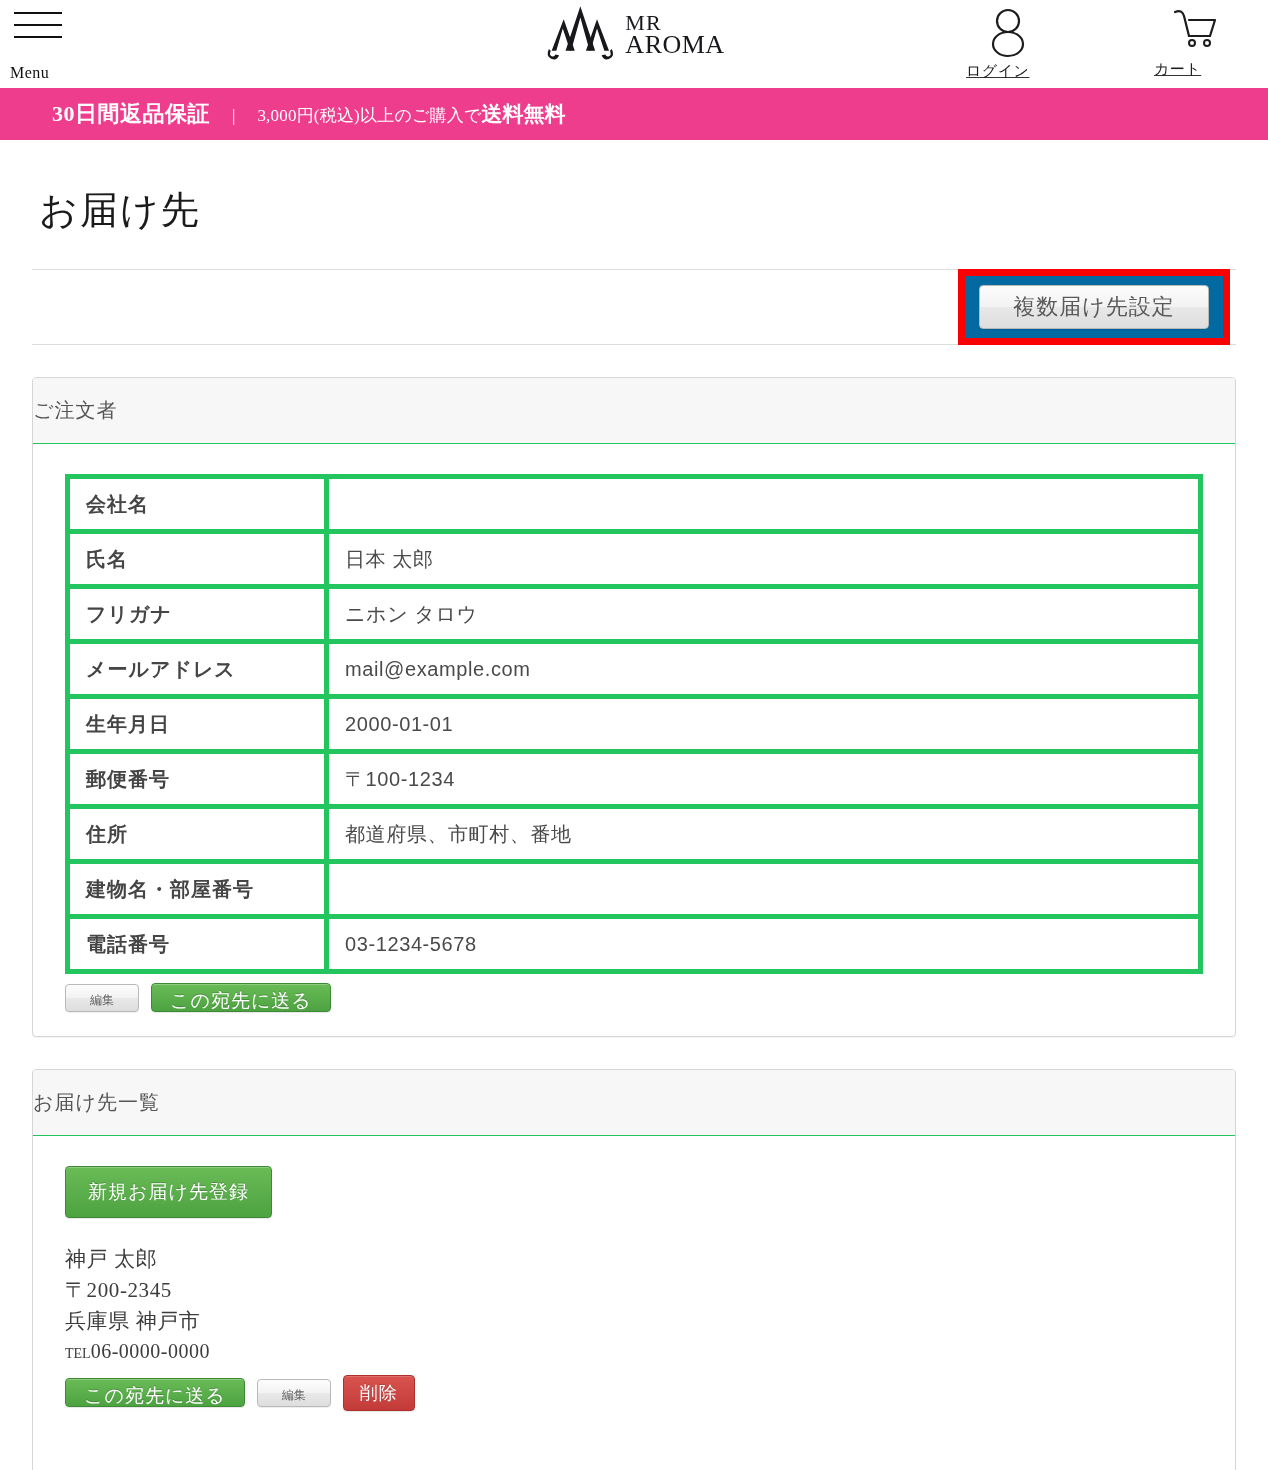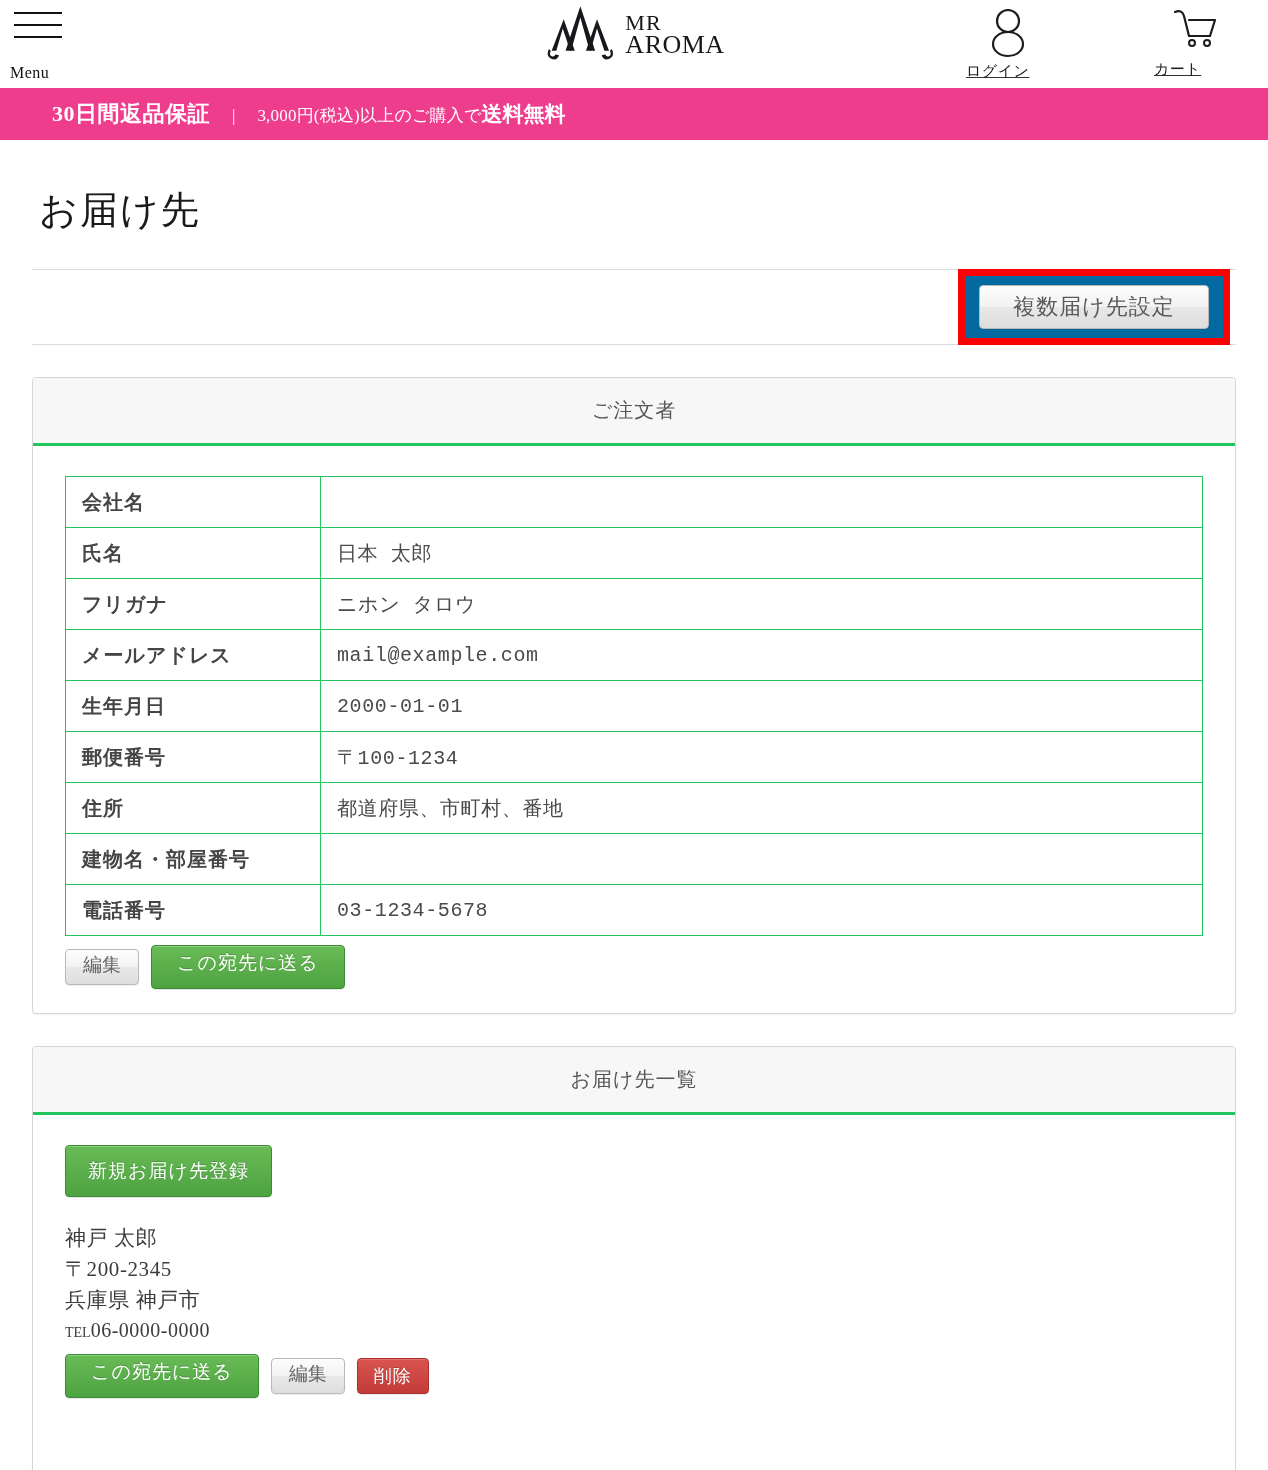--- a/index.html
+++ b/index.html
@@ -191,43 +191,42 @@
   
   .panel {
     border: 1px solid #d6d6d6;
     border-radius: 4px;
     background: #ffffff;
     margin-top: 32px;
     box-shadow: 0 1px 1px rgba(0,0,0,0.05);
   }
   .panel-heading {
     background: #f7f7f7;
-    border-bottom: 3px solid #22c55e;
+    border-bottom: 1px solid #22c55e;
     border-radius: 3px 3px 0 0;
-    text-align: center;
     font-size: 20px;
     color: #555555;
     padding: 19px 0;
     letter-spacing: 1px;
     font-family: "Liberation Serif", serif;
   }
   .panel-body { padding: 30px 32px 24px 32px; }
 
   .info-table {
     width: 100%;
     border-collapse: collapse;
     table-layout: fixed;
   }
   .info-table th, .info-table td {
-    border: 1px solid #22c55e;
+    border: 5px solid #22c55e;
     height: 50px;
     padding: 0 16px;
     font-size: 20px;
     vertical-align: middle;
-    font-family: Liberation Mono, monospace;
+    font-family: Liberation Sans, sans-serif;
   }
   .info-table th {
     width: 222px;
     text-align: left;
     font-weight: bold;
     color: #454545;
     letter-spacing: 1px;
   }
   .info-table td {
     color: #4a4a4a;
@@ -236,31 +235,31 @@
   }
 
   .row-actions {
     margin-top: 9px;
     display: flex;
     align-items: center;
     gap: 12px;
   }
   .btn-edit-sm {
     min-width: 74px;
-    height: 36px;
+    height: 28px;
     line-height: 30px;
-    font-size: 19px;
+    font-size: 12px;
     padding: 0 10px;
     color: #666666;
   }
   .btn-send {
-    height: 44px;
+    height: 29px;
     line-height: 34px;
     font-size: 19px;
-    padding: 0 25px;
+    padding: 0 18px;
     letter-spacing: 1px;
   }
   .btn-new-dest {
     height: 52px;
     line-height: 50px;
     font-size: 19px;
     padding: 0 22px;
     letter-spacing: 1px;
   }
   .btn-delete {

